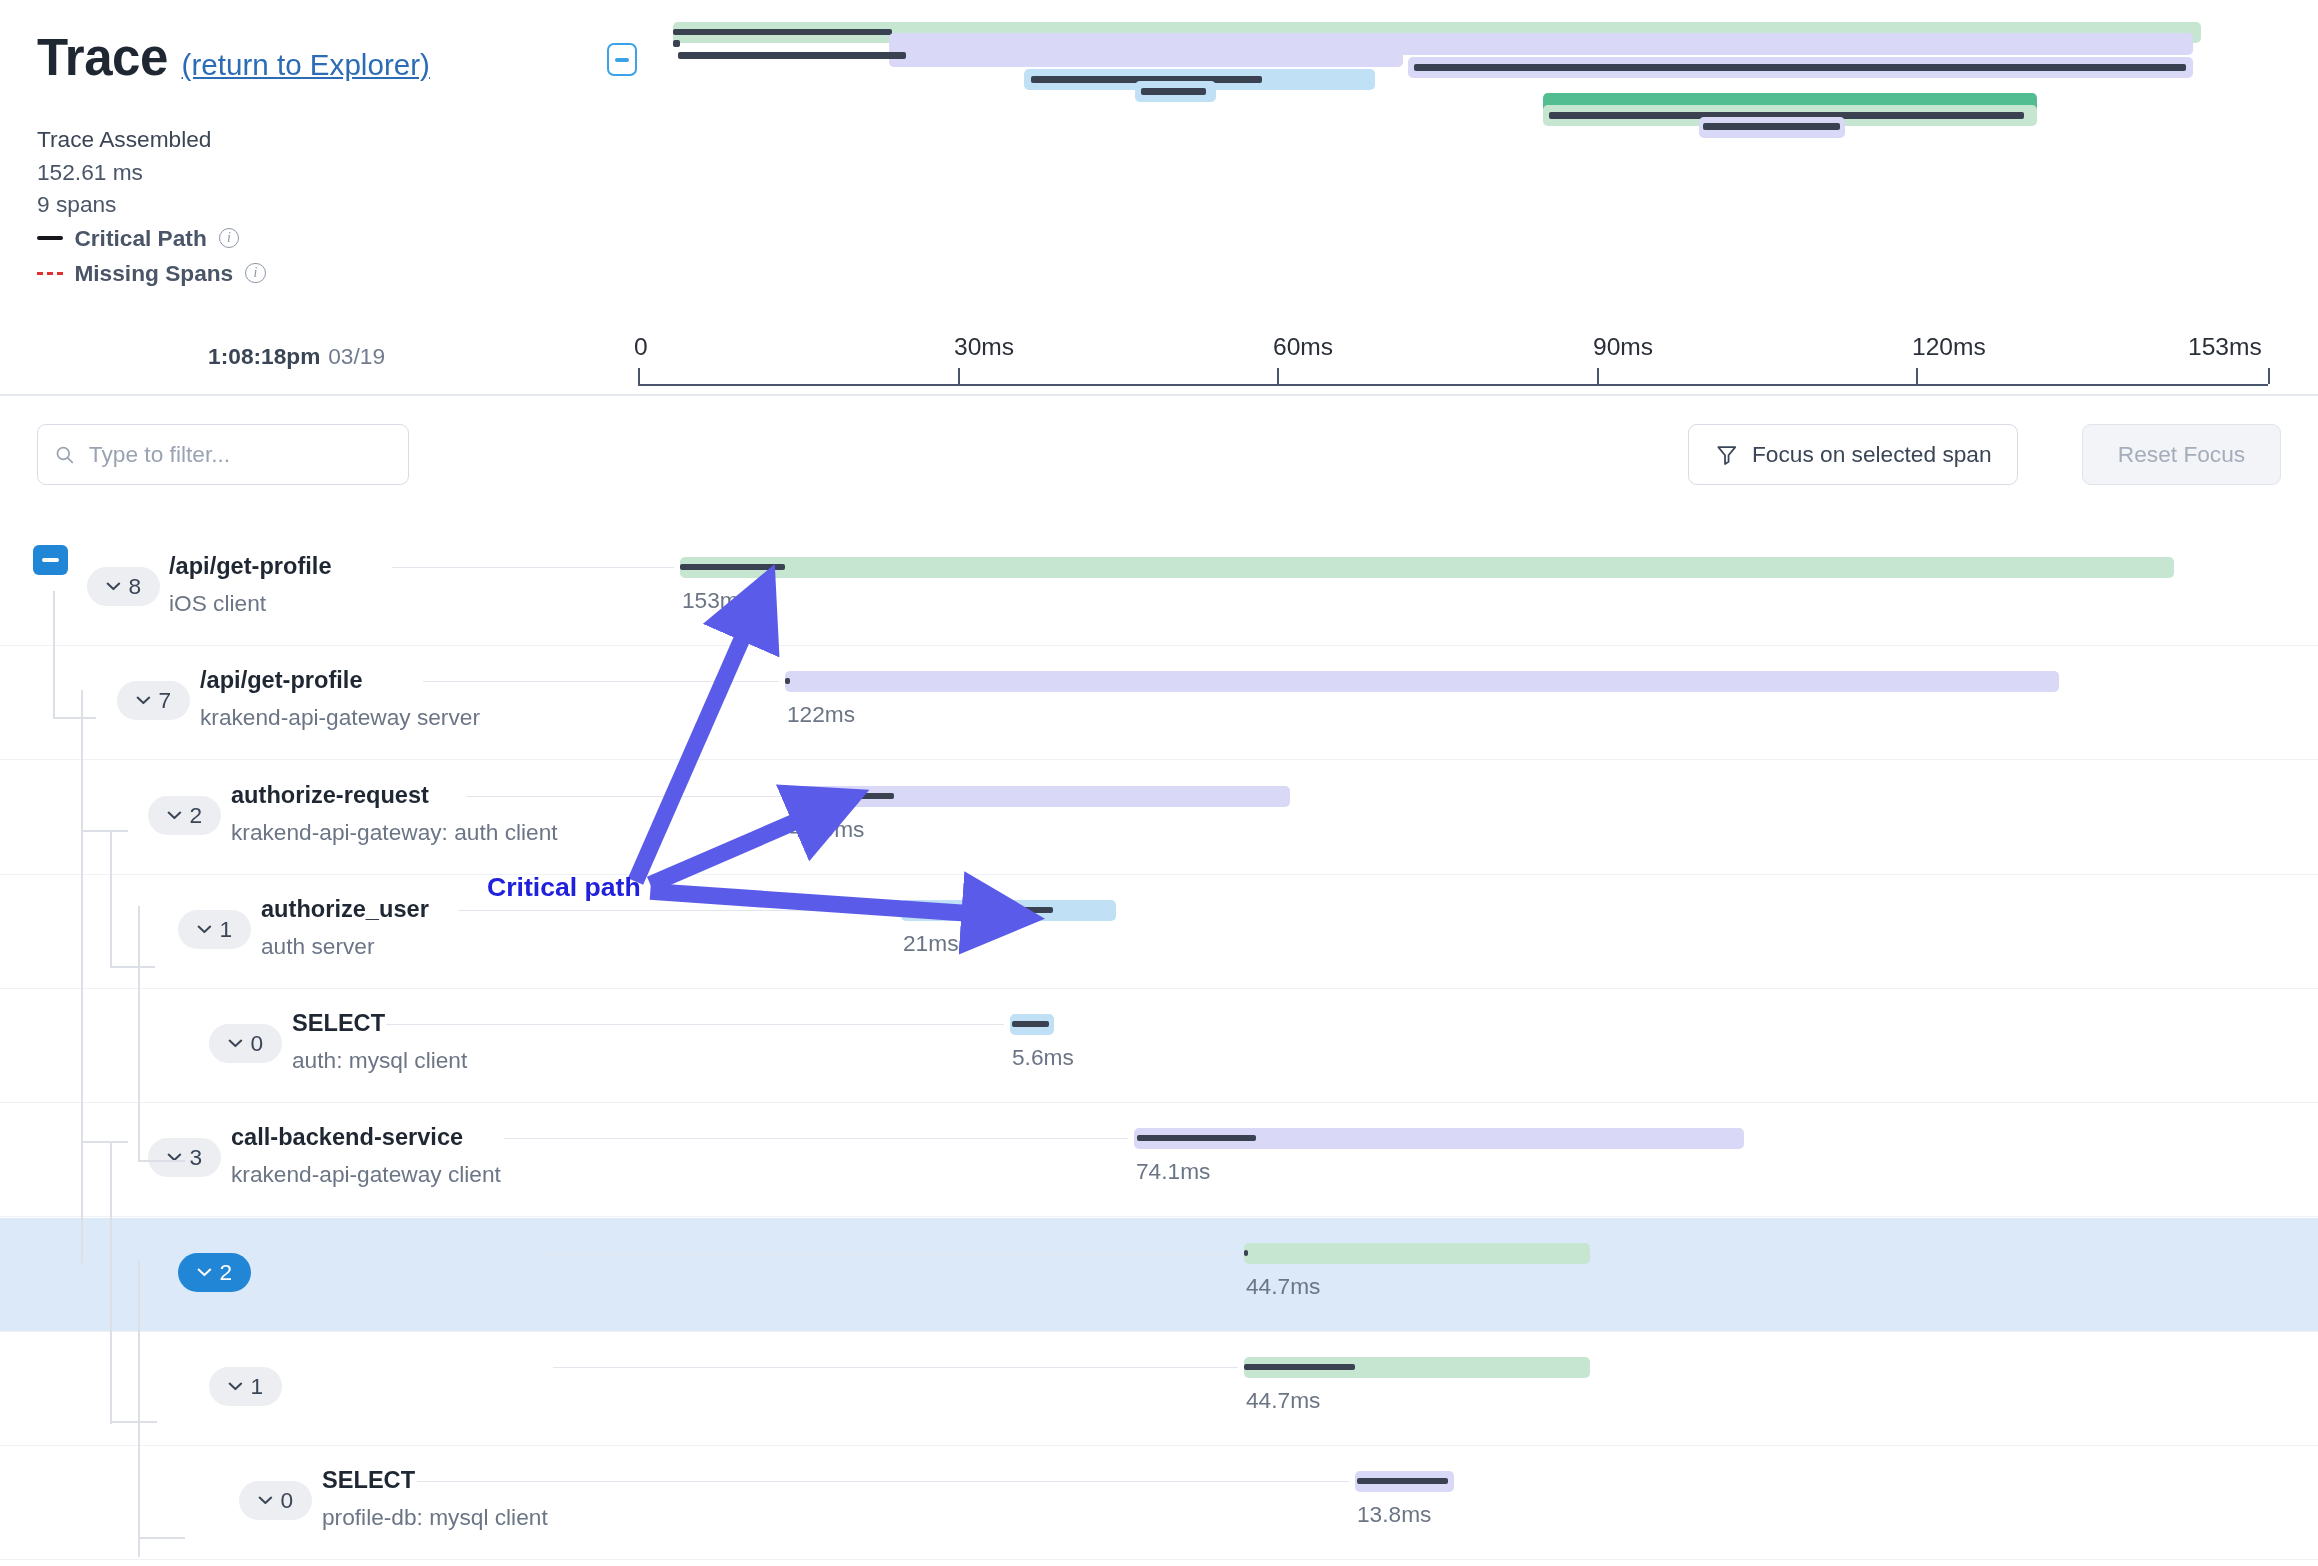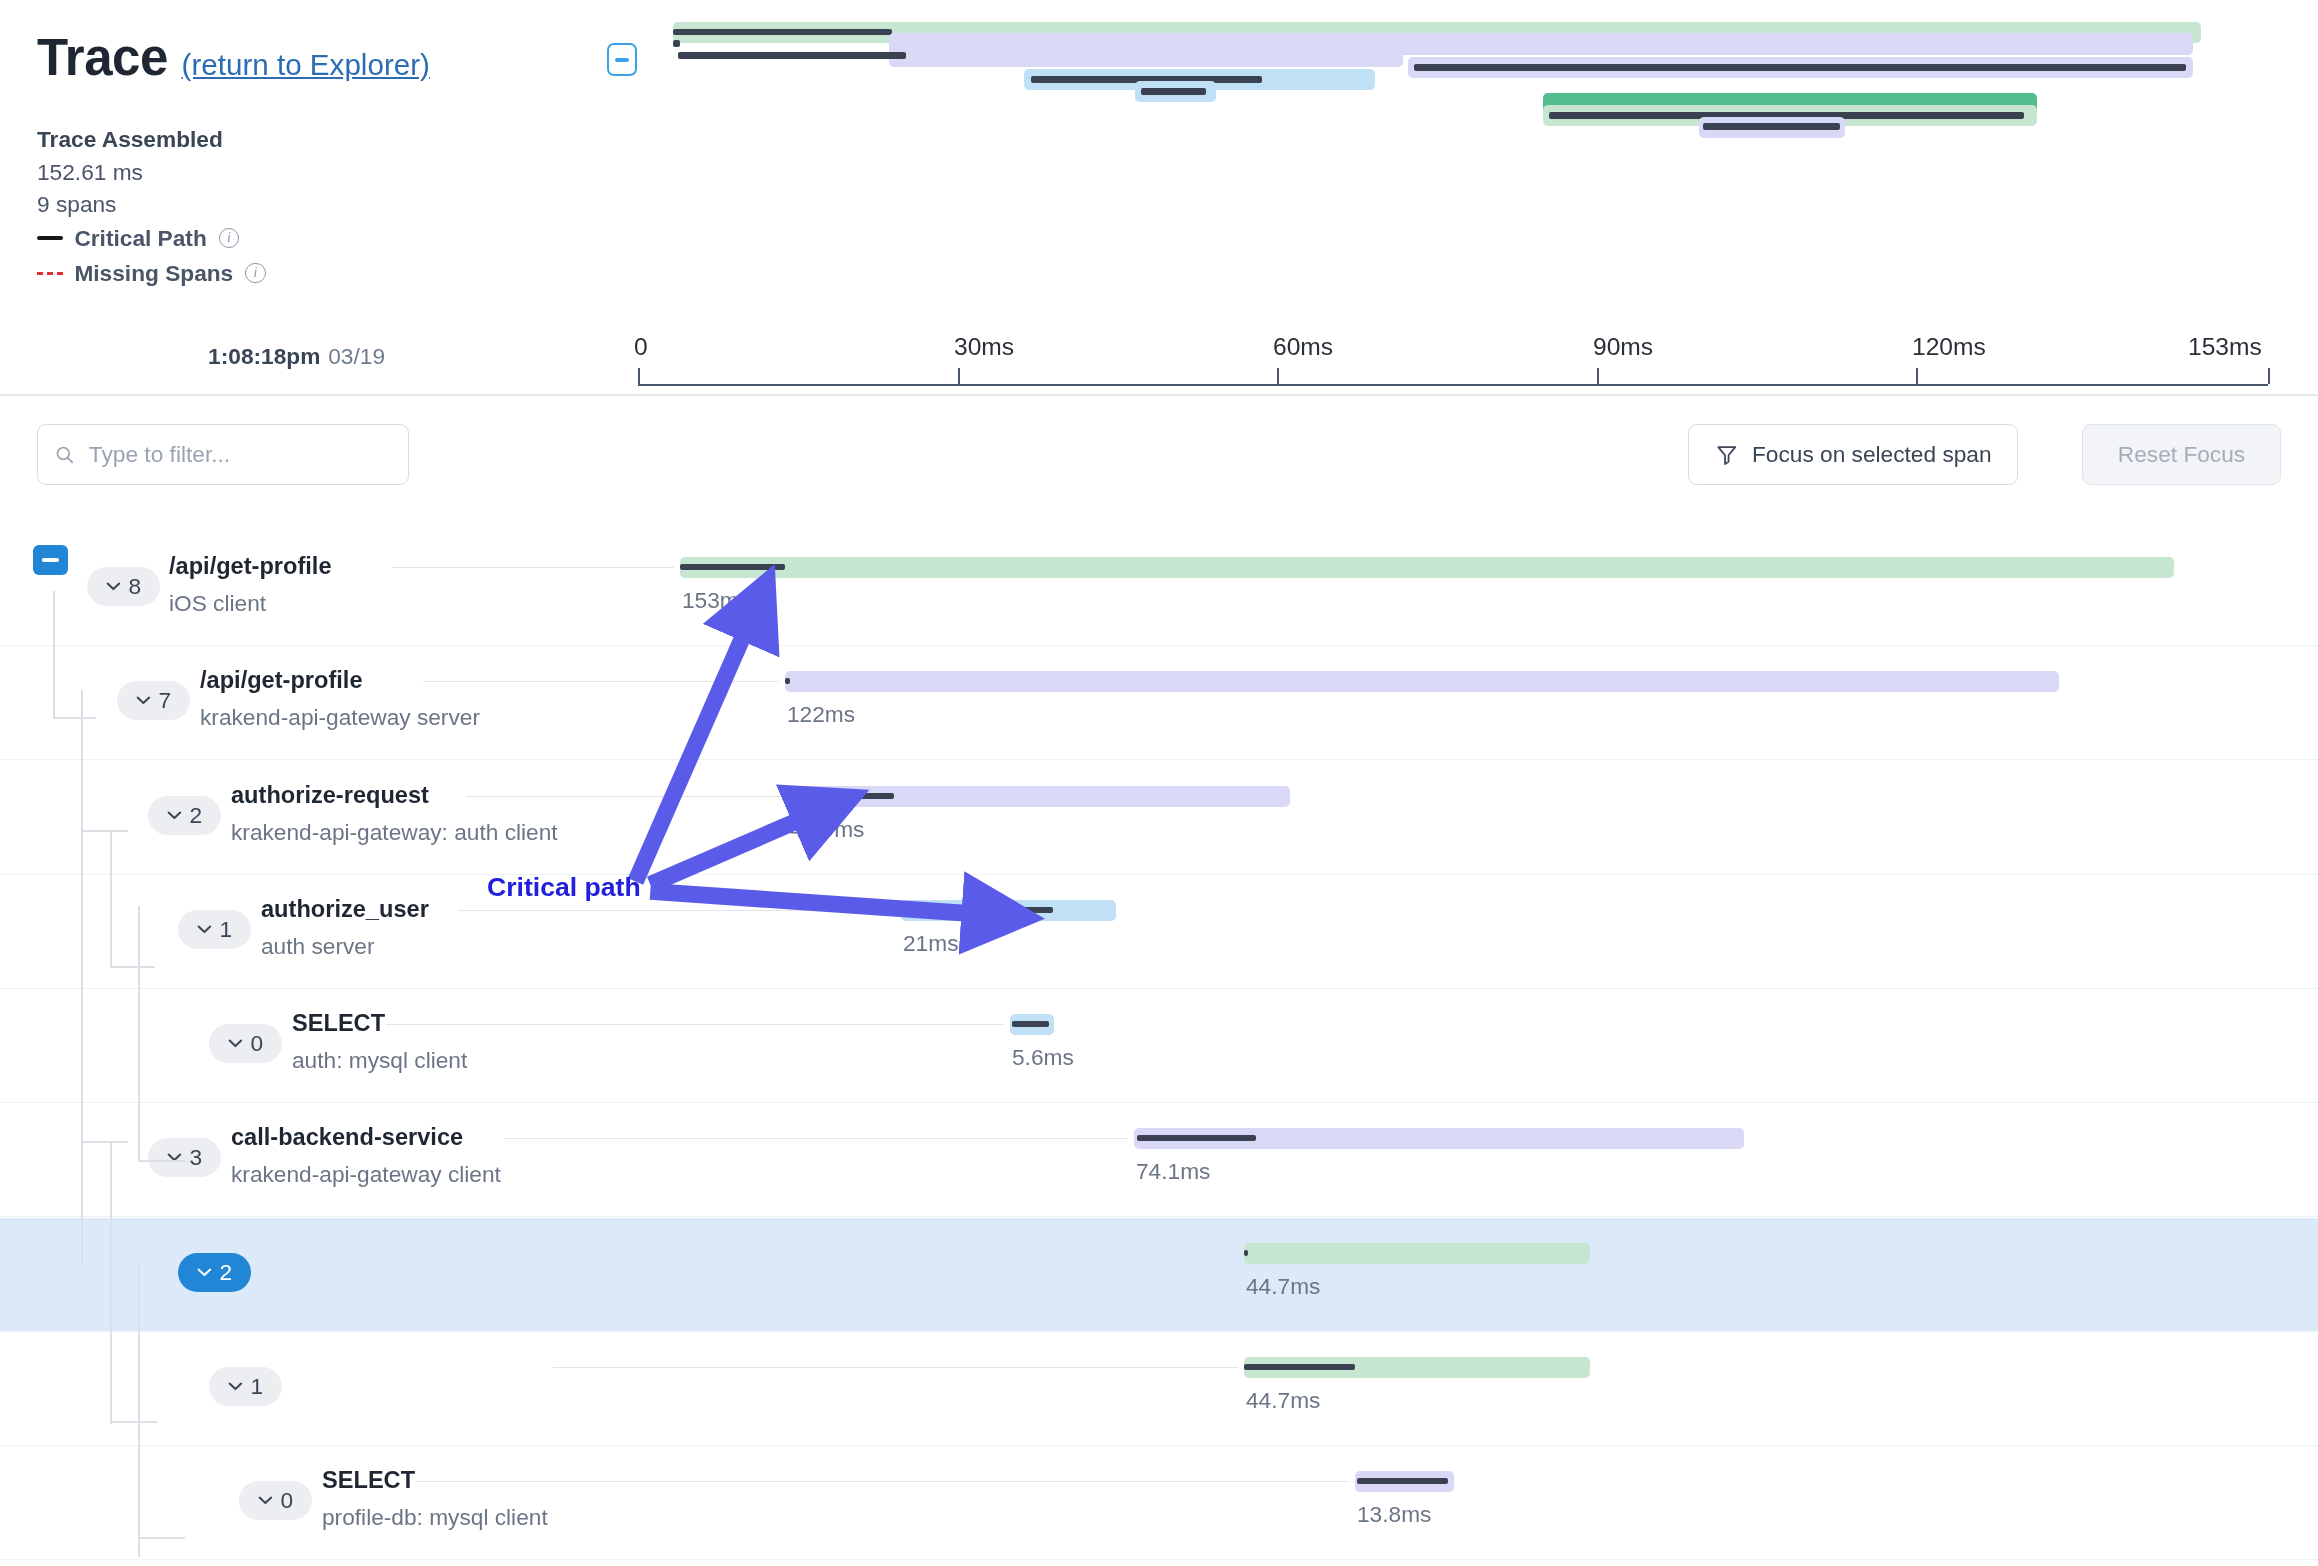--- a/index.html
+++ b/index.html
@@ -15,21 +15,21 @@
 
   
   #header { position:absolute; left:0; top:0; width:1972px; height:305px; }
 
   #title-row { position:absolute; left:37px; top:27.6px; display:flex; align-items:baseline; gap:13.8px; }
   #trace-title { font-size:51px; font-weight:700; letter-spacing:-0.5px; color:#1f2733; }
   #return-link { font-size:29.6px; color:#2b6cb5; }
 
   #summary { position:absolute; left:37px; top:123px; }
   #summary .line { font-size:22.7px; color:#4a5568; line-height:32.5px; }
-  #summary .line.bold { font-weight:700; color:#3a4556; }
+  #summary .line.bold { font-weight:400; color:#3a4556; }
   .legend-row { display:flex; align-items:center; gap:11.8px; line-height:35px; }
   .legend-swatch-solid { display:inline-block; width:25.6px; height:3.9px; background:#14161a; border-radius:2px; }
   .legend-swatch-dashed { display:inline-block; width:25.6px; height:0; border-top:3.9px dashed #e03030; }
   .legend-label { font-size:22.7px; color:#4a5568; font-weight:600; }
   .info-circle {
     display:inline-flex; align-items:center; justify-content:center;
     width:20.7px; height:20.7px; border-radius:50%;
     border:1.6px solid #8d97a8; color:#8d97a8;
     font-size:13.8px; font-style:italic; font-family:"Liberation Serif", serif;
     line-height:1;

